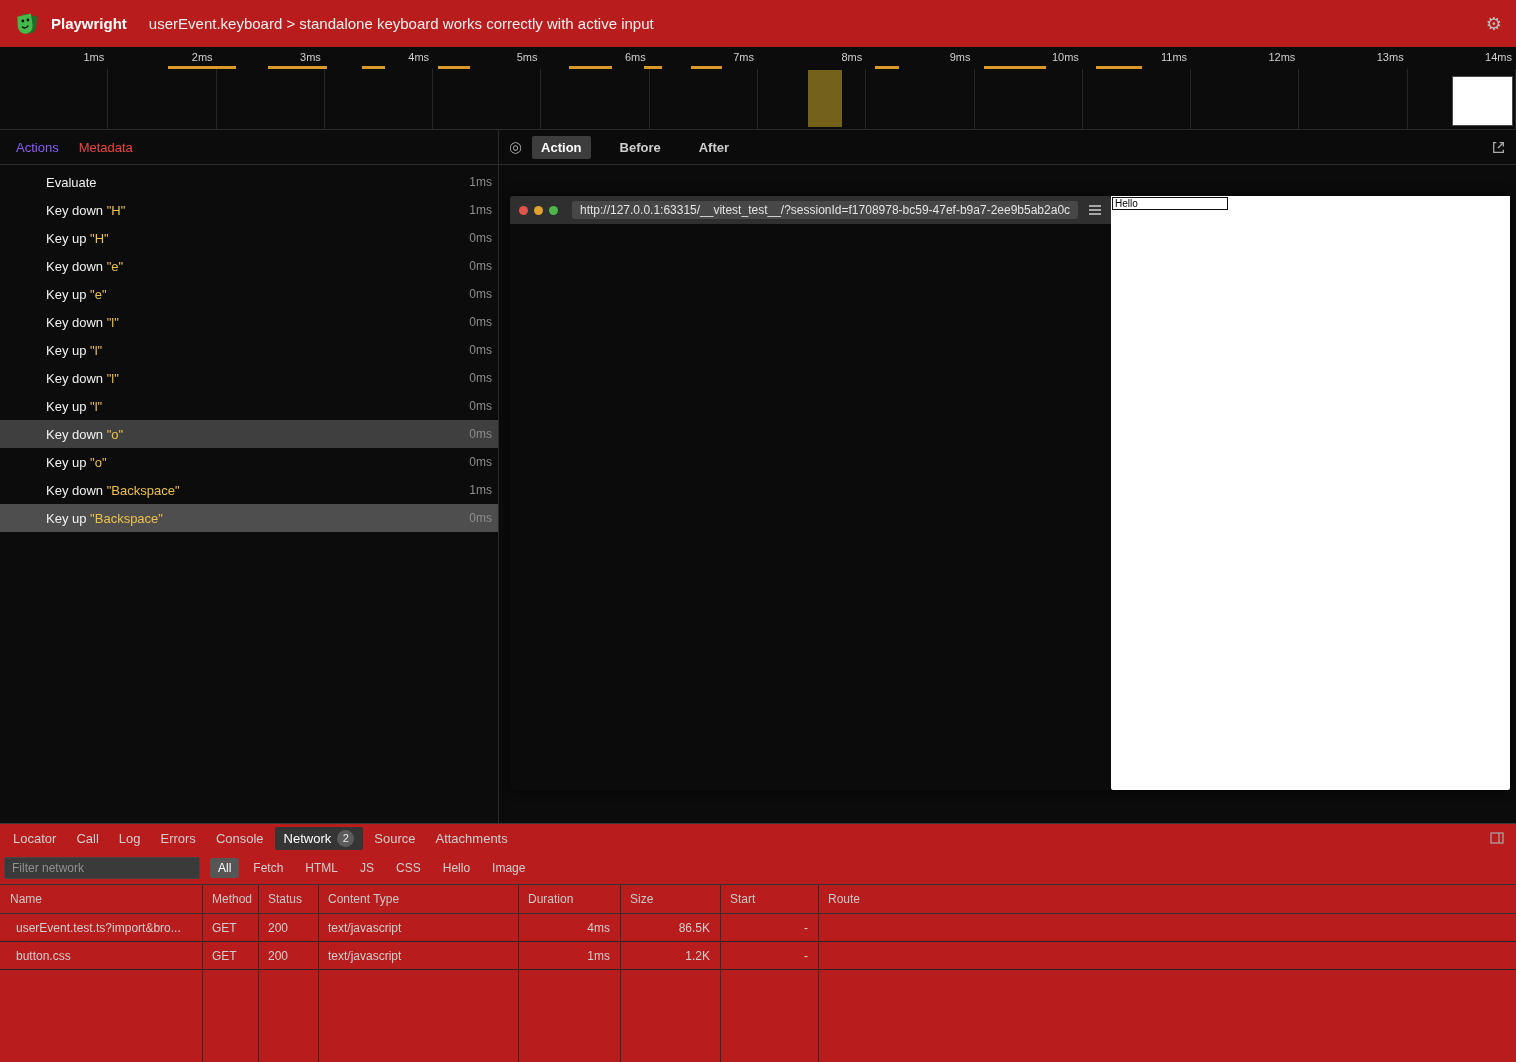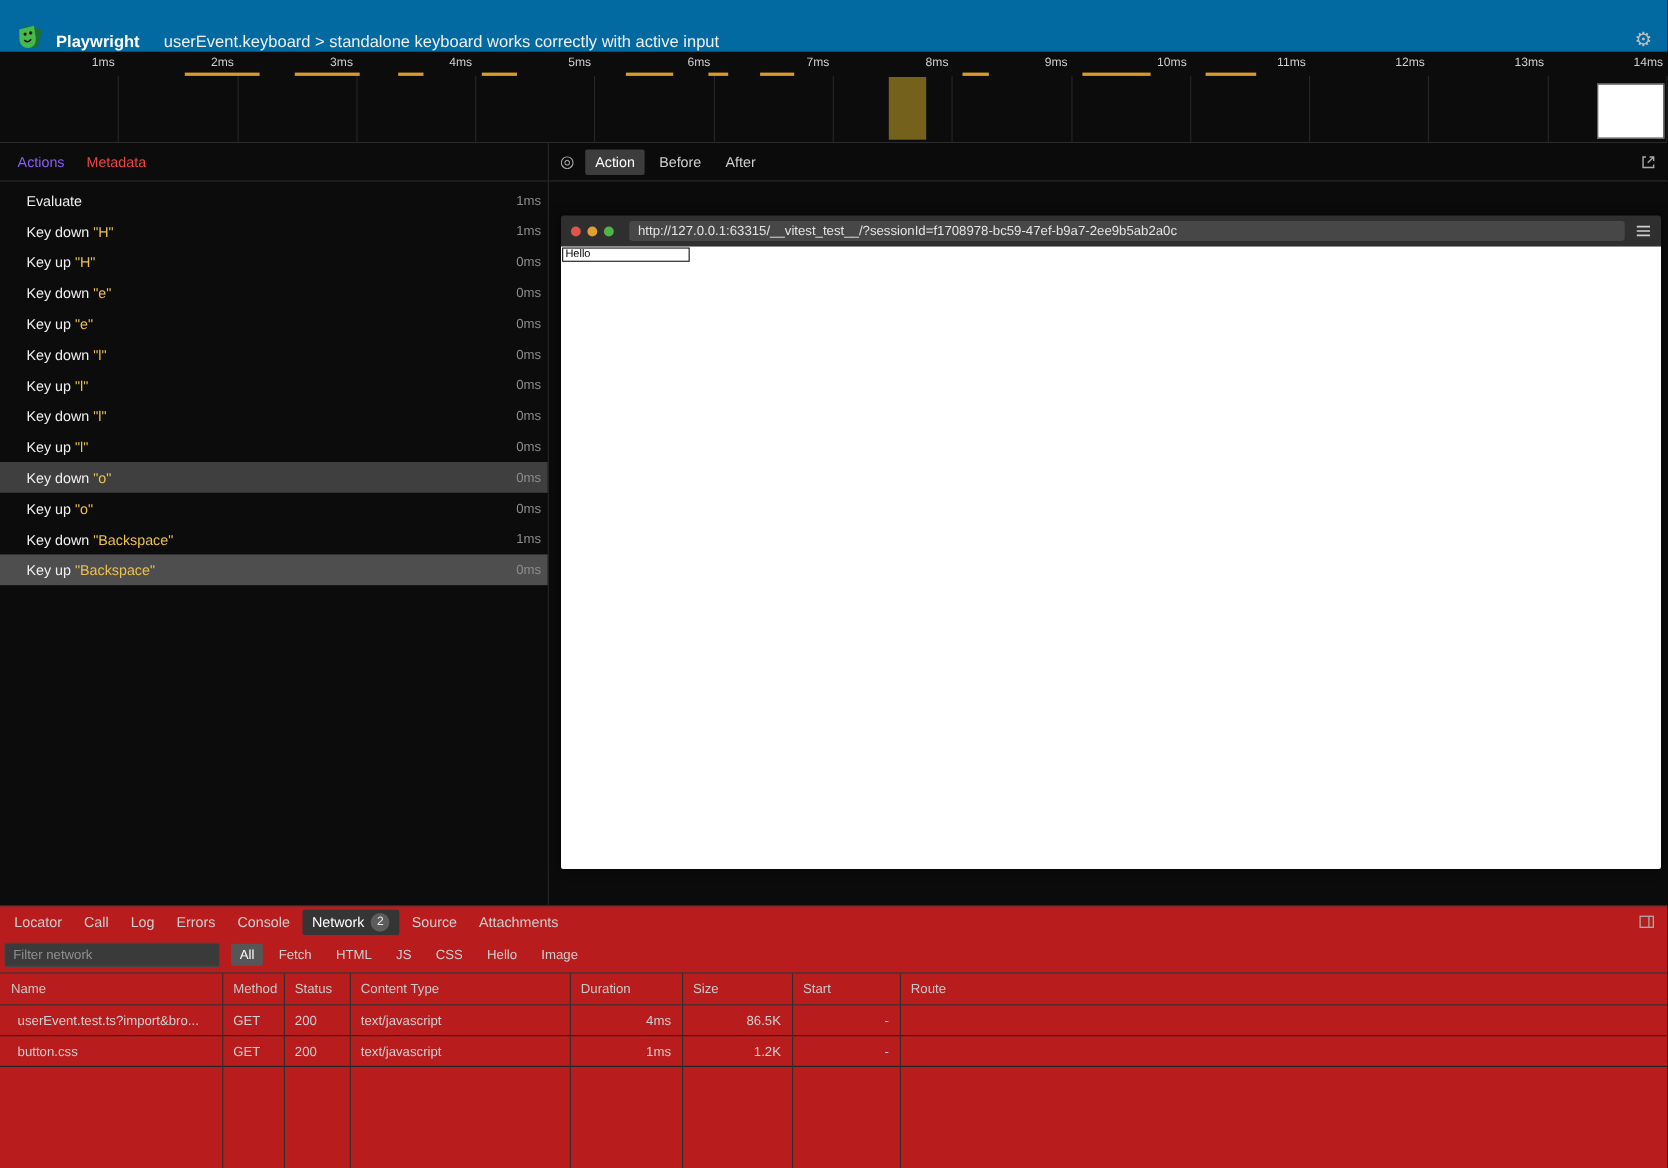--- a/index.html
+++ b/index.html
@@ -2,21 +2,21 @@
 <html><head>
 <meta charset="utf-8">
 <title>Playwright</title>
 <style>
   * { margin:0; padding:0; box-sizing:border-box; }
   html,body { width:1516px; height:1062px; overflow:hidden; }
   body { background:#0c0c0c; color:#e8e8e8; font-family:"Liberation Sans",sans-serif; }
   .glyph-icon { font-family:"DejaVu Sans",sans-serif; }
 
   
-  .topbar { height:47px; background:#0369a1; display:flex; align-items:flex-end; padding:0 14px; }
+  .topbar { height:47px; background:#b91c1c; display:flex; align-items:center; padding:0 14px; }
   .logo { display:flex; align-items:center; margin-right:10px; }
   .app-title { font-weight:bold; font-size:15px; color:#fff; }
   .test-title { font-size:15px; color:#f0f0f0; margin-left:22px; white-space:nowrap; }
   .gear { margin-left:auto; color:#bdbdbd; font-size:18px; cursor:pointer; }
 
   
   .timeline { height:83px; position:relative; border-bottom:1px solid #2a2a2a; cursor:pointer; }
   .tl-cols { position:absolute; inset:0; display:flex; }
   .tl-col { flex:1; position:relative; }
   .tl-col::after { content:""; position:absolute; right:0; top:22px; bottom:0; width:1px; background:#272727; }
@@ -28,35 +28,35 @@
 
   
   .main { display:flex; height:693px; }
   .left { width:499px; border-right:1px solid #2b2b2b; display:flex; flex-direction:column; background:#0c0c0c; }
   .tabbar { height:35px; display:flex; align-items:center; gap:4px; padding:0 8px; border-bottom:1px solid #2b2b2b; font-size:13px; }
   .ltab { padding:4px 8px; color:#ef4444; cursor:pointer; }
   .ltab.on { color:#8b5cf6; }
 
   .action-list { flex:1; overflow:hidden; padding-top:3px; }
   .arow { height:28px; display:flex; align-items:center; padding:0 6px 0 24px; font-size:13px; color:#f0f0f0; cursor:pointer; }
-  .arow .albl { white-space:pre; }
+  .arow .albl { white-space:pre;margin-left:22px; }
   .arow .arg { color:#edc14d; }
   .arow .dur { margin-left:auto; color:#8c8c8c; font-size:12px; }
   .arow.highlight { background:#3f3f3f; }
   .arow.selected { background:#4e4e4e; }
 
   .right { flex:1; min-width:0; display:flex; flex-direction:column; background:#0b0b0b; }
   .snap-toolbar { padding:0 10px; }
   .target { color:#a8a8a8; font-size:15px; cursor:pointer; margin-right:6px; }
-  .snap-tabs { display:flex; gap:4px; }
+  .snap-tabs { display:flex; gap:20px;font-weight:bold; }
   .stab { padding:4px 9px; color:#cfcfcf; cursor:pointer; border-radius:2px; }
   .stab.on { background:#3d3d3d; color:#fff; }
   .ext { margin-left:auto; cursor:pointer; display:flex; }
 
-  .snapshot { margin:31px 6px 0 11px; height:594px; display:flex; flex-direction:column; box-shadow:0 0 10px rgba(0,0,0,.7); }
+  .snapshot { margin:31px 6px 0 11px; height:594px; display:flex; flex-direction:row; box-shadow:0 0 10px rgba(0,0,0,.7); }
   .chrome { height:28px; background:#2f2f2f; display:flex; align-items:center; padding:0 9px; border-radius:3px 3px 0 0; }
   .dot { width:9px; height:9px; border-radius:50%; margin-right:6px; flex:0 0 auto; }
   .dot.r { background:#e0554a; } .dot.y { background:#e0a12f; } .dot.g { background:#4eb648; }
   .urlbar { flex:1; height:18px; background:#474747; border-radius:3px; margin:0 10px 0 8px; display:flex; align-items:center; padding:0 8px; font-size:12px; color:#e3e3e3; white-space:nowrap; overflow:hidden; }
   .menu { display:flex; cursor:default; }
   .page { flex:1; background:#fff; position:relative; border-radius:0 0 2px 2px; }
   .hello-input { position:absolute; top:1px; left:1px; width:116px; height:13px; border:1px solid #111; background:#fff; color:#000; font-size:10px; line-height:12px; padding:0 2px; font-family:"Liberation Sans",sans-serif; border-radius:0; }
 
   
   .bottom { height:239px; border-top:1px solid #3a3a3a; display:flex; flex-direction:column; font-size:13px; background:#b91c1c; }

